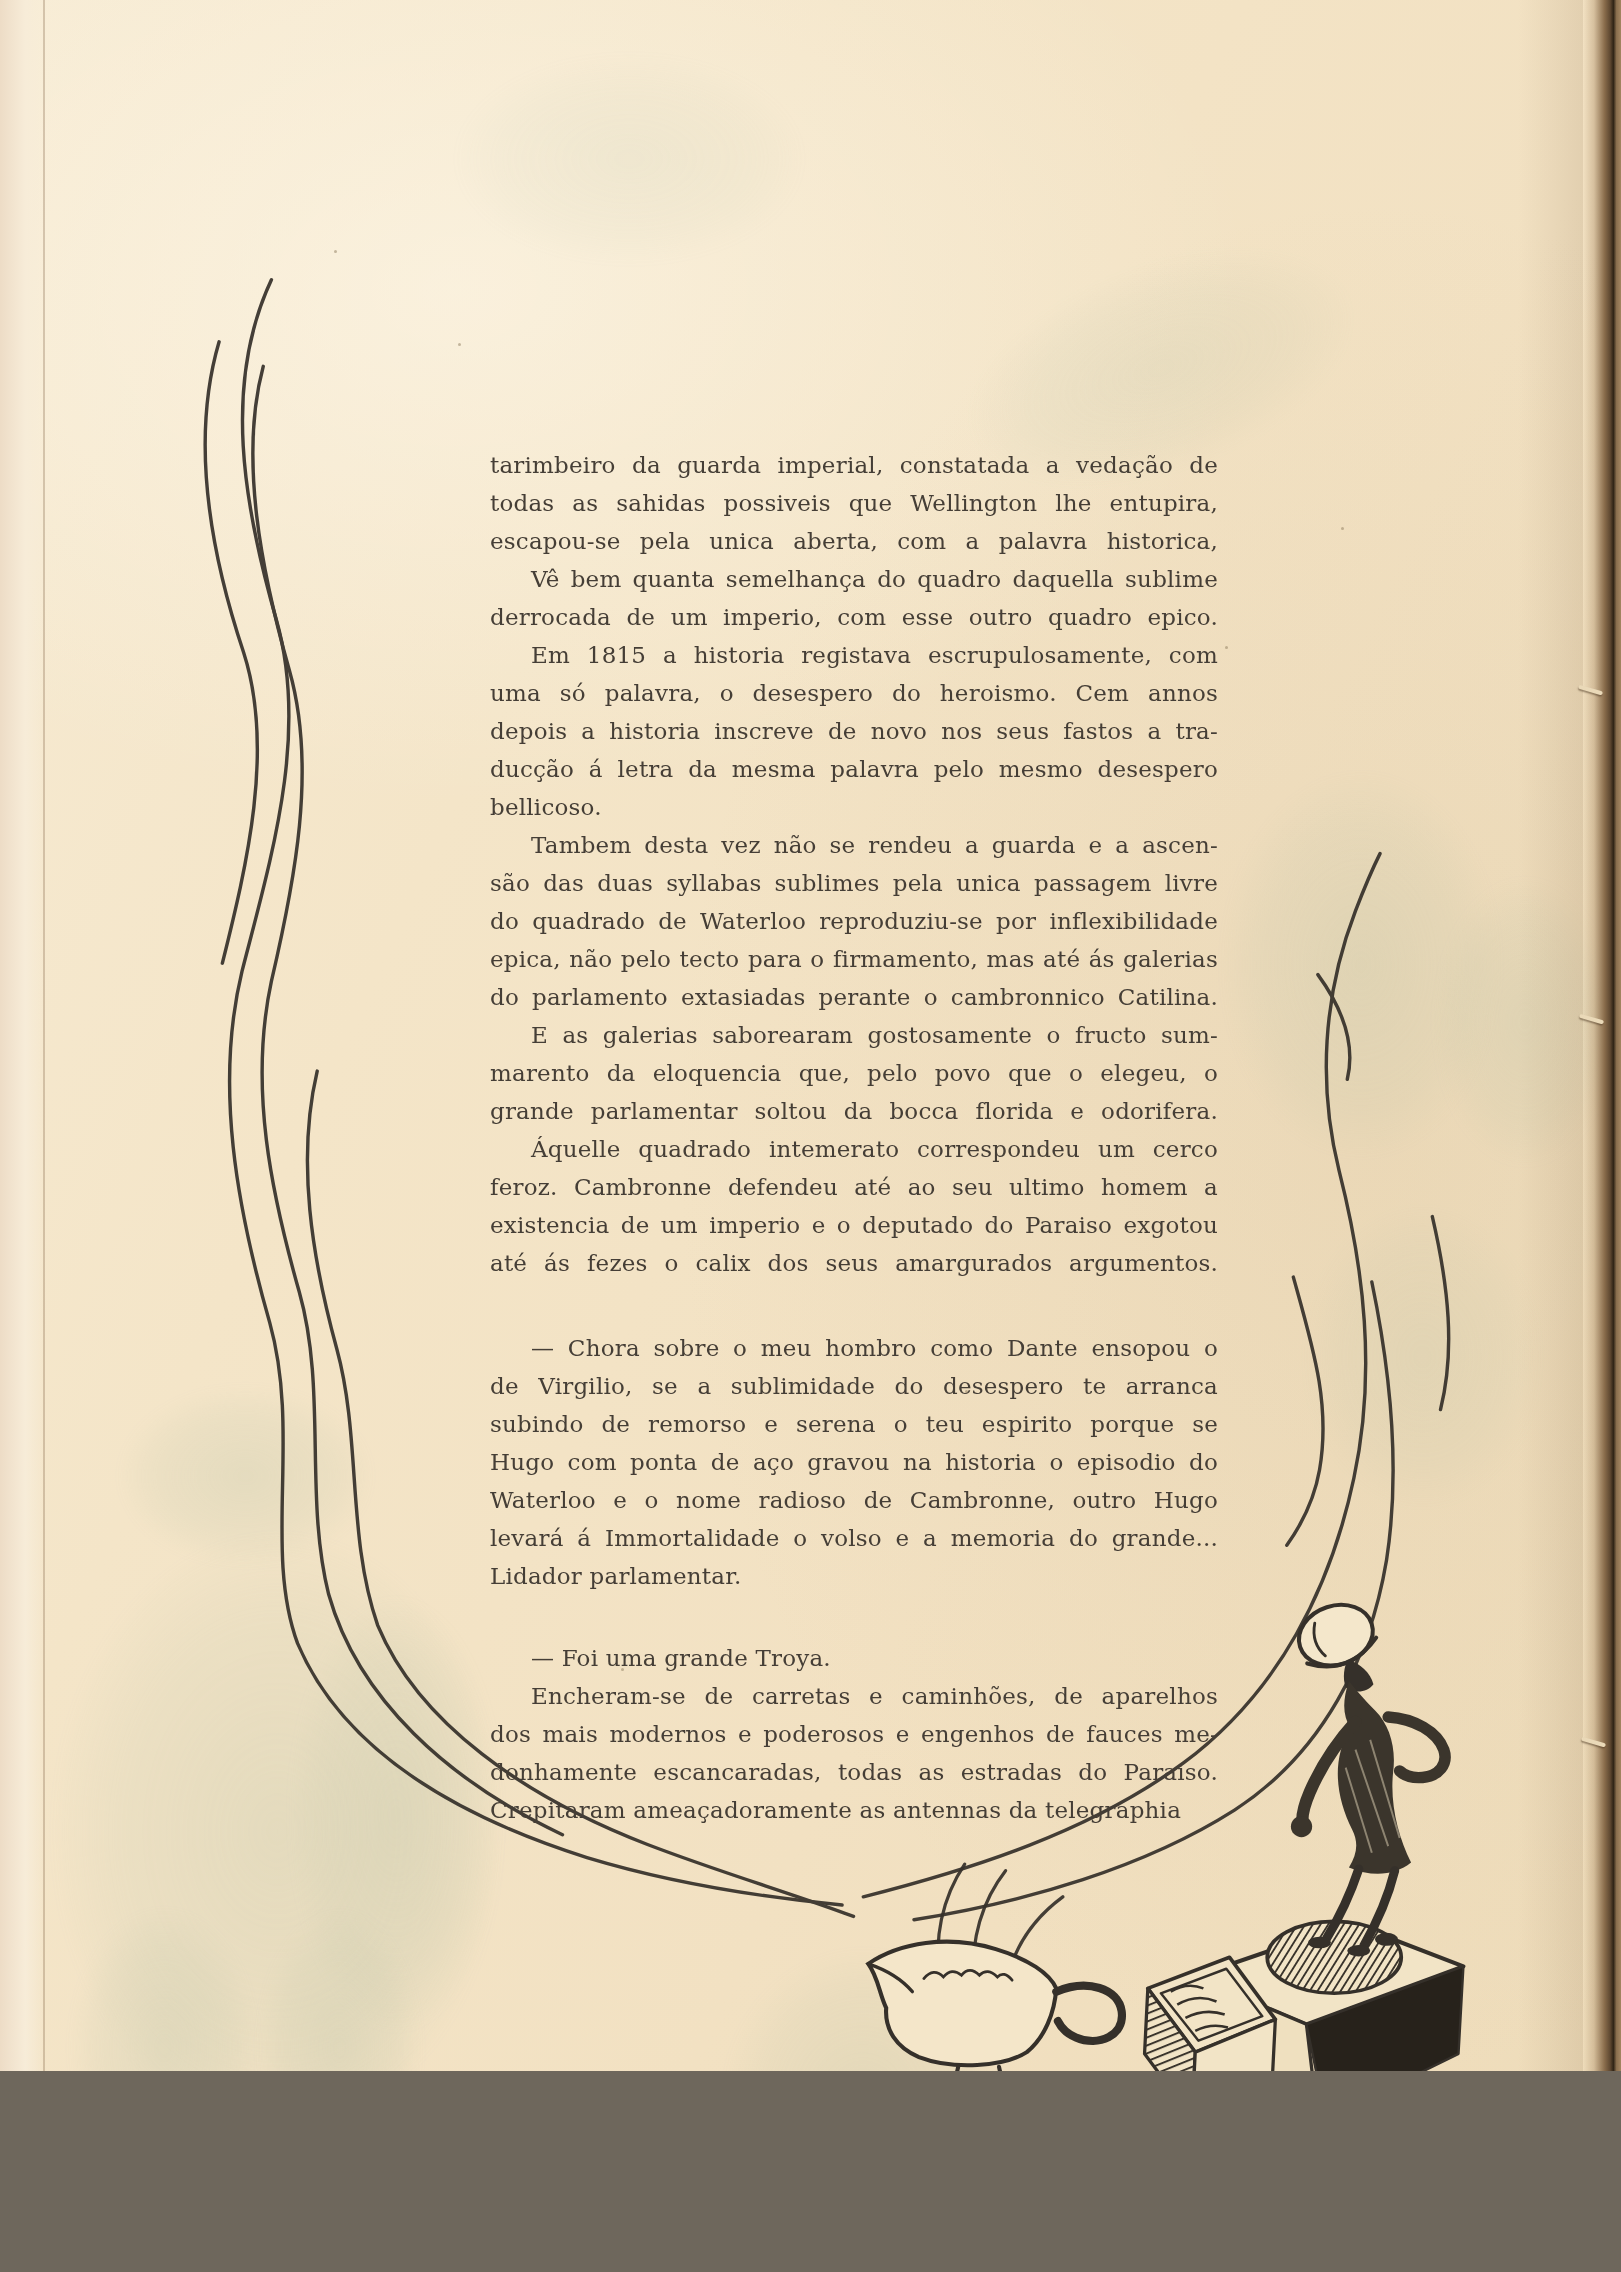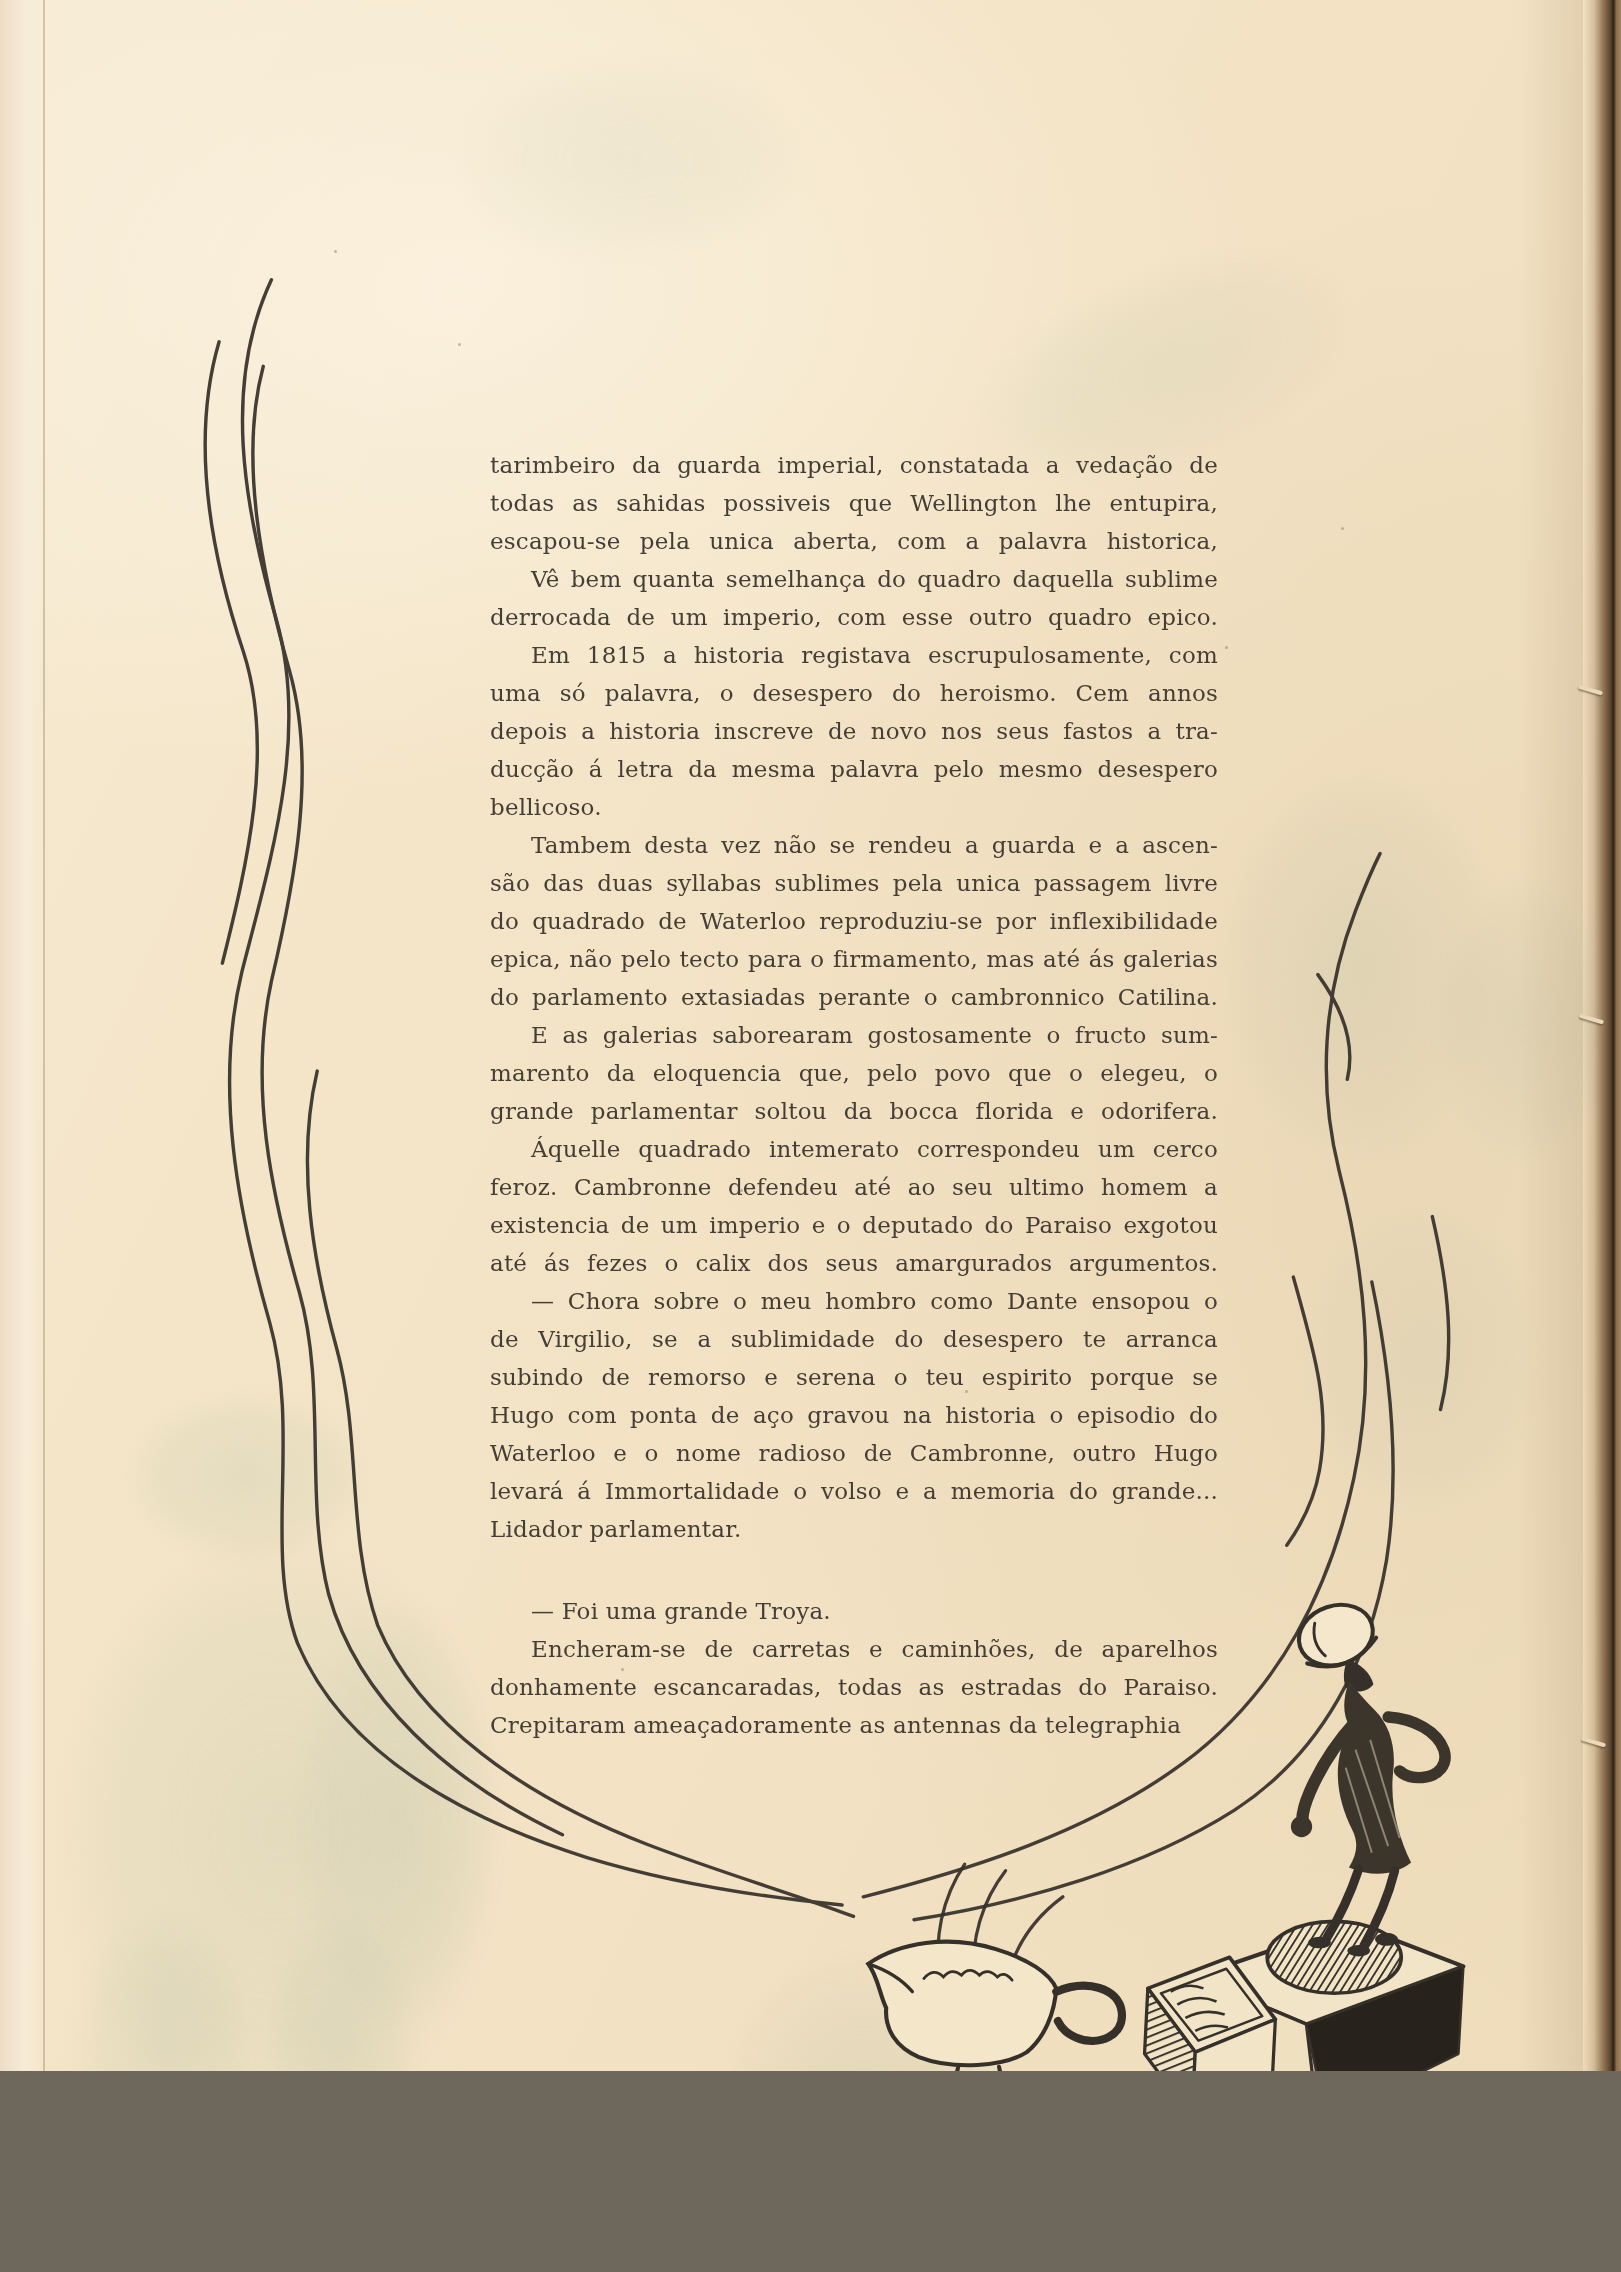--- a/index.html
+++ b/index.html
@@ -13,21 +13,21 @@
   .gh{position:absolute;border-radius:50%;filter:blur(7.4px);z-index:1;
     background:radial-gradient(ellipse at center, rgba(176,188,161,0.55) 0%, rgba(176,188,161,0.28) 52%, rgba(176,188,161,0) 75%);}
   
   .art{position:absolute;left:0;top:0;z-index:2;}
   
   .textblock{position:absolute;left:490px;top:446px;width:728px;z-index:3;
     font-size:23px;line-height:38px;color:#453e36;letter-spacing:0.2px;}
   .ln{text-align:justify;text-align-last:justify;text-justify:inter-word;}
   .ln.left{text-align-last:left;}
   .ind{text-indent:41px;}
-  .gap1{}
+  .gap1{margin-top:47px;}
   .gap2{margin-top:44px;}
   
   .left-strip{position:absolute;left:0;top:0;width:46px;height:2273px;z-index:4;
     background:linear-gradient(90deg,#eddcc6 0%,#f7ecd8 55%,rgba(247,236,216,0) 100%);}
   .left-crease{position:absolute;left:43px;top:0;width:1.6px;height:2273px;background:rgba(130,100,70,0.30);z-index:4;}
   .right-band{position:absolute;right:0;top:0;width:39px;height:2273px;z-index:4;
     background:linear-gradient(90deg,rgba(150,115,75,0) 0%,rgba(150,115,75,0.30) 28%,#8a6d4c 55%,#5d4730 70%,#2f2416 78%,#8a6f4e 86%,#a98b66 100%);}
   .right-shadow{position:absolute;right:39px;top:0;width:65px;height:2273px;z-index:4;
     background:linear-gradient(90deg,rgba(110,80,45,0) 0%,rgba(110,80,45,0.12) 100%);}
   .stitch{position:absolute;width:24.5px;height:4.1px;background:#ead9b8;border-radius:2.5px;
@@ -188,20 +188,21 @@
       <div class="ln">Hugo com ponta de aço gravou na historia o episodio do</div>
       <div class="ln">Waterloo e o nome radioso de Cambronne, outro Hugo</div>
       <div class="ln">levará á Immortalidade o volso e a memoria do grande...</div>
       <div class="ln left">Lidador parlamentar.</div>
     </div>
     <div class="para gap2">
       <div class="ln left ind">— Foi uma grande Troya.</div>
     </div>
     <div class="para">
       <div class="ln ind">Encheram-se de carretas e caminhões, de aparelhos</div>
+      <div class="ln">dos mais modernos e poderosos e engenhos de fauces me-</div>
       <div class="ln">donhamente escancaradas, todas as estradas do Paraiso.</div>
       <div class="ln left">Crepitaram ameaçadoramente as antennas da telegraphia</div>
     </div>
   </div>
 
   <div class="speck" style="left:334px;top:250px"></div>
   <div class="speck" style="left:458px;top:343px"></div>
   <div class="speck" style="left:1225px;top:646px"></div>
   <div class="speck" style="left:740px;top:1189px"></div>
   <div class="speck" style="left:1341px;top:527px"></div>

